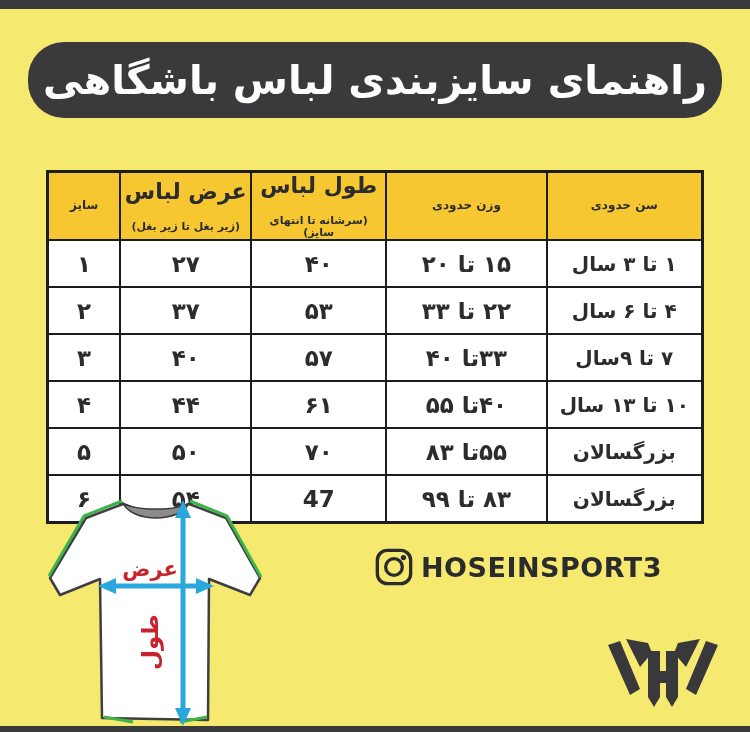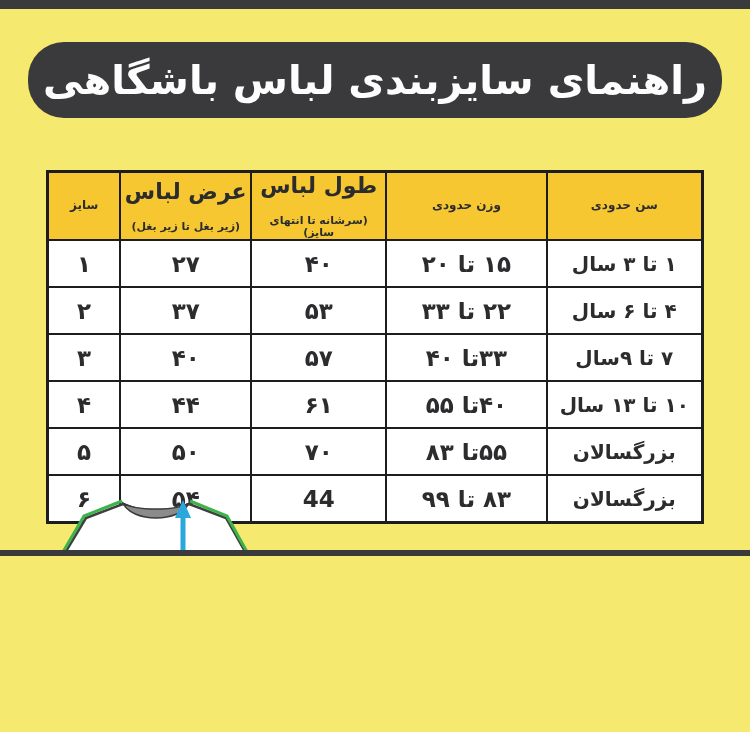--- a/index.html
+++ b/index.html
@@ -1,18 +1,18 @@
 <!DOCTYPE html>
 <html lang="fa"><head>
 <meta charset="utf-8">
 <style>
   html,body{margin:0;padding:0;}
   body{background:#f6e96f;}
   .poster{
-    position:relative;width:750px;height:556px;overflow:hidden;
+    position:relative;width:750px;height:732px;overflow:hidden;
     background:#f6e96f;
     font-family:"DejaVu Sans",sans-serif;
   }
   .strip{position:absolute;left:0;width:750px;background:#3a3a3c;}
   .strip.top{top:0;height:9px;}
   .strip.bottom{bottom:0;height:6px;}
 
   .banner{
     position:absolute;left:28px;top:42px;width:694px;height:76px;
     background:#3a3a3c;border-radius:36px;
@@ -120,21 +120,21 @@
       <tr>
         <td class="age">بزرگسالان</td>
         <td>۵۵تا ۸۳</td>
         <td>۷۰</td>
         <td>۵۰</td>
         <td>۵</td>
       </tr>
       <tr>
         <td class="age">بزرگسالان</td>
         <td>۸۳ تا ۹۹</td>
-        <td>44</td>
+        <td>47</td>
         <td>۵۴</td>
         <td>۶</td>
       </tr>
     </tbody>
   </table>
 
   <svg class="tshirt" width="240" height="240" viewBox="0 0 240 240">
 
     <path d="M 85,12 L 48,26 L 12,86 L 22,103 L 62,87 L 64,226 L 170,228 L 171,87 L 212,103 L 222,86 L 188,26 L 151,12 Q 118,26 85,12 Z" fill="#ffffff" stroke="#3f3f41" stroke-width="2.5" stroke-linejoin="round"></path>
 
@@ -153,20 +153,28 @@
     <g>
       <line x1="76" y1="94" x2="160" y2="94" stroke="#2aa7dc" stroke-width="5"></line>
       <polygon points="60,94 78,86 78,102" fill="#2aa7dc"></polygon>
       <polygon points="176,94 158,86 158,102" fill="#2aa7dc"></polygon>
     </g>
 
     <text x="112" y="84" text-anchor="middle" font-size="21" font-weight="700" fill="#c8232c">عرض</text>
     <text x="120" y="150" text-anchor="middle" font-size="23" font-weight="700" fill="#c8232c" transform="rotate(-90 120 150)">طول</text>
   </svg>
 
+  <div class="instagram">
+    <svg width="40" height="40" viewBox="0 0 36 36">
+      <rect x="3" y="3" width="30" height="30" rx="9" fill="none" stroke="#2b2b2d" stroke-width="3"></rect>
+      <circle cx="18" cy="18" r="7.5" fill="none" stroke="#2b2b2d" stroke-width="3"></circle>
+      <circle cx="26.5" cy="9.5" r="2.4" fill="#2b2b2d"></circle>
+    </svg>
+    <span class="ig-text">HOSEINSPORT3</span>
+  </div>
 
   <svg class="brand-logo" width="126" height="86" viewBox="0 0 126 86">
     <g fill="#39393b">
 
       <polygon points="8,12 20,8 40,56 30,62"></polygon>
       <polygon points="26,6 48,10 52,20 40,34 32,18"></polygon>
 
       <polygon points="118,12 106,8 86,56 96,62"></polygon>
       <polygon points="100,6 78,10 74,20 86,34 94,18"></polygon>
 

